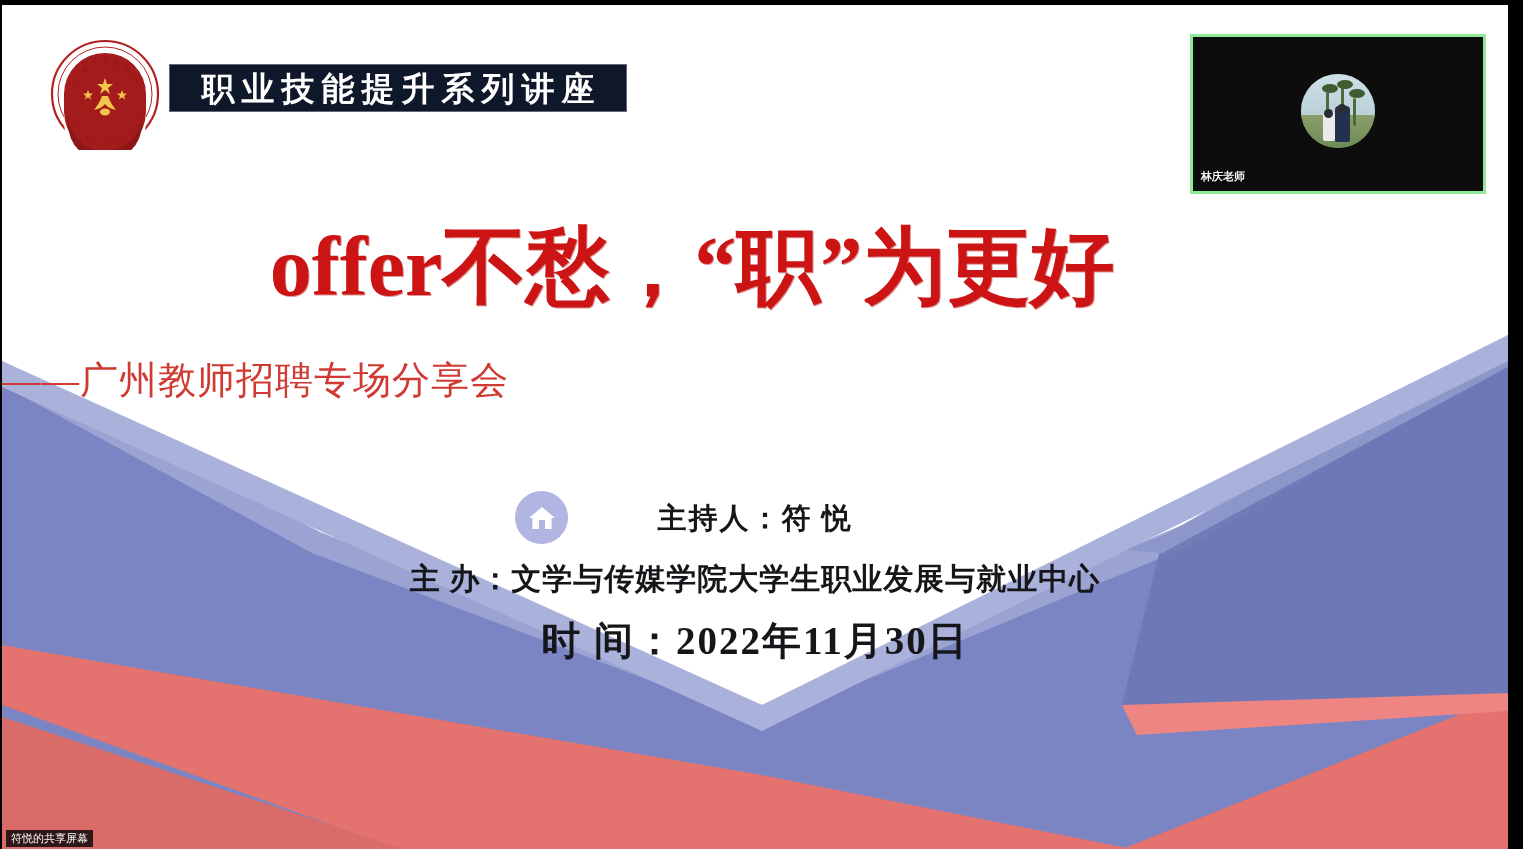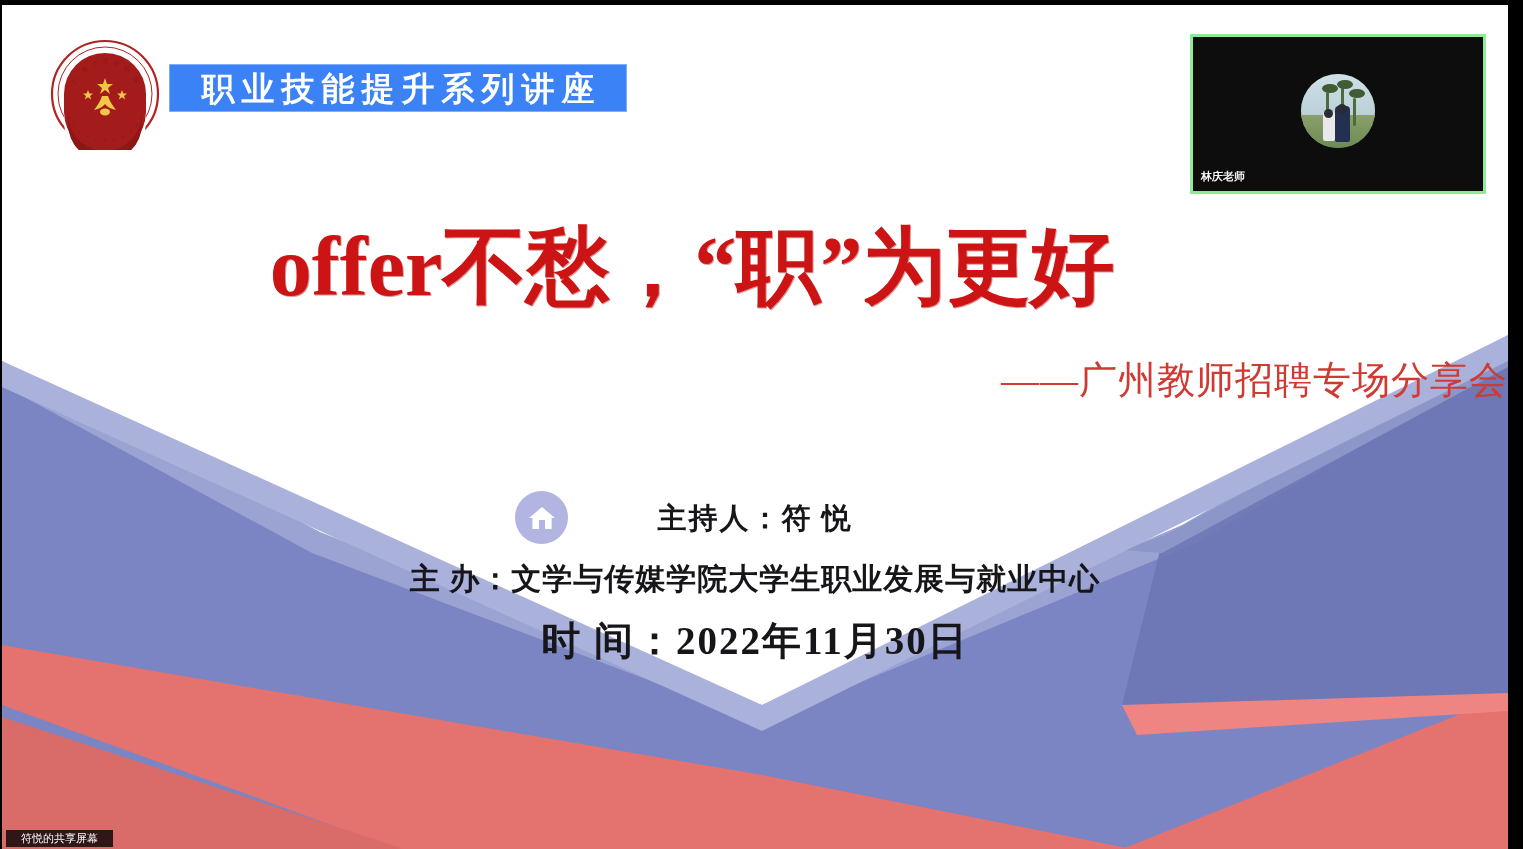--- a/index.html
+++ b/index.html
@@ -21,21 +21,21 @@
   
   #header{position:absolute;left:0;top:0;width:100%;height:160px;}
 
   #school-logo{
     position:absolute;left:48px;top:33px;width:110px;height:112px;
   }
 
   #lecture-banner{
     position:absolute;left:167px;top:59px;
     width:458px;height:48px;
-    background:#3b82f6;
+    background:#0f172a;
     display:flex;align-items:center;justify-content:center;
     box-shadow:0 0 0 1px rgba(255,255,255,.35) inset;
   }
   #lecture-banner .txt{
     color:#ffffff;font-weight:700;font-size:33px;letter-spacing:7px;
     font-family:"DejaVu Sans","Liberation Sans",sans-serif;
     text-indent:7px;white-space:nowrap;line-height:1;
   }
 
   
@@ -80,21 +80,21 @@
 
   
   #slide-title{
     position:absolute;left:0;top:218px;width:1380px;text-align:center;
     color:#cc1414;font-weight:700;font-size:84px;line-height:1.05;
     white-space:nowrap;
     text-shadow:1px 1px 0 rgba(180,20,20,.45);
   }
 
   #slide-subtitle{
-    position:absolute;left:0;top:350px;width:1506px;text-align:right;
+    position:absolute;left:0;top:350px;width:1506px;text-align:left;
     color:#cf3a33;font-size:38px;font-weight:500;white-space:nowrap;
     letter-spacing:1px;
   }
 
   #detail-block{
     position:absolute;left:0;top:490px;width:1506px;text-align:center;
     color:#16161a;font-weight:700;
   }
   #row-host{position:relative;font-size:29px;letter-spacing:2px;height:48px;
     display:flex;align-items:center;justify-content:center;}
@@ -104,21 +104,21 @@
   }
   #home-icon svg{display:block;}
   #row-organizer{font-size:30px;letter-spacing:1px;margin-top:16px;}
   #row-time{font-size:39px;letter-spacing:2px;margin-top:14px;}
 
   
   #share-label{
     position:absolute;left:4px;bottom:2px;
     background:rgba(0,0,0,.78);color:#ffffff;
     font-size:11px;font-family:"DejaVu Sans","Liberation Sans",sans-serif;
-    padding:2px 15px;white-space:nowrap;line-height:1.2;
+    padding:2px 5px;white-space:nowrap;line-height:1.2;
   }
 </style>
 </head>
 <body>
 
 <div id="share-frame">
 
   <svg id="deco" viewBox="0 0 1506 844" preserveAspectRatio="none">
 
     <polygon points="0,356 318,527 760,700 760,760 0,560" fill="#9aa3d2"></polygon>

